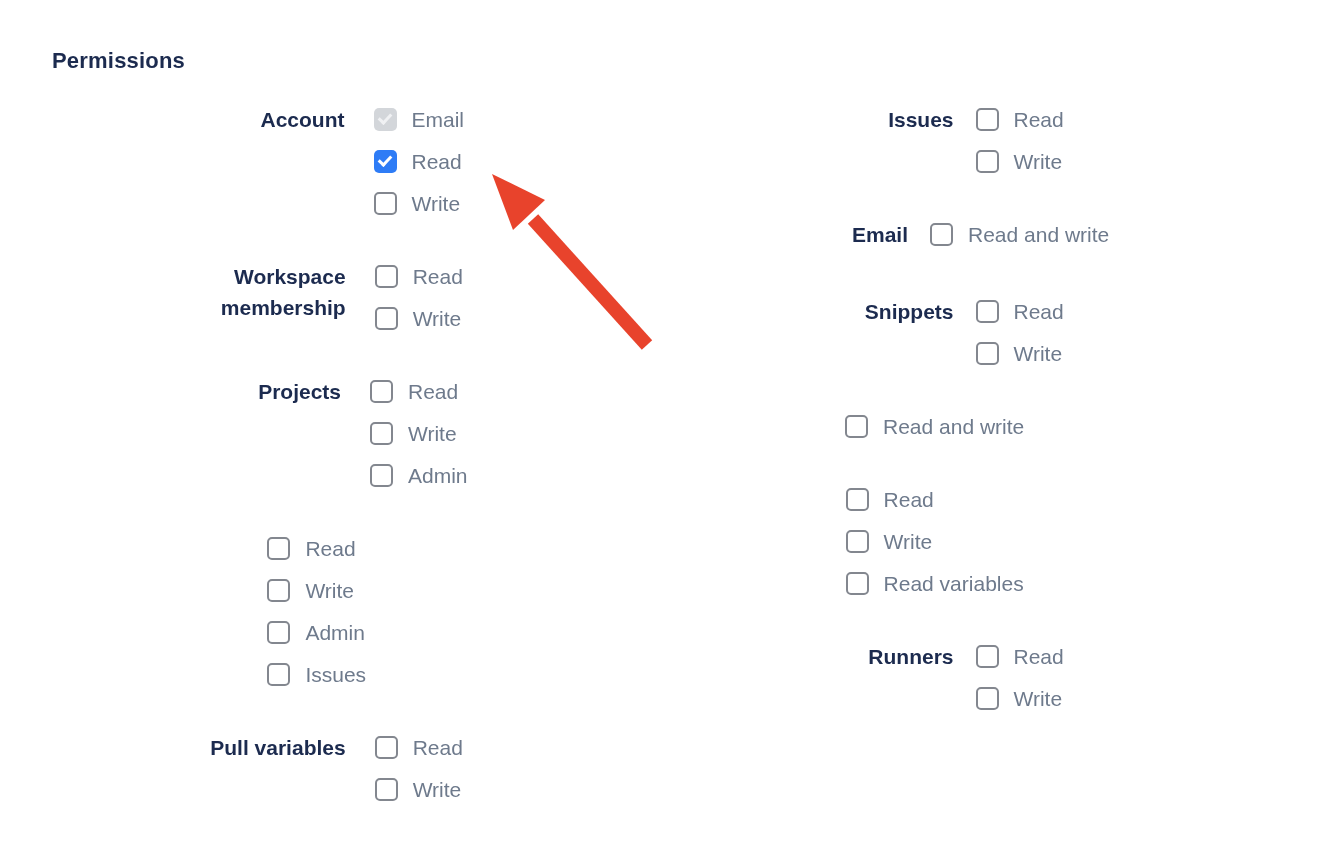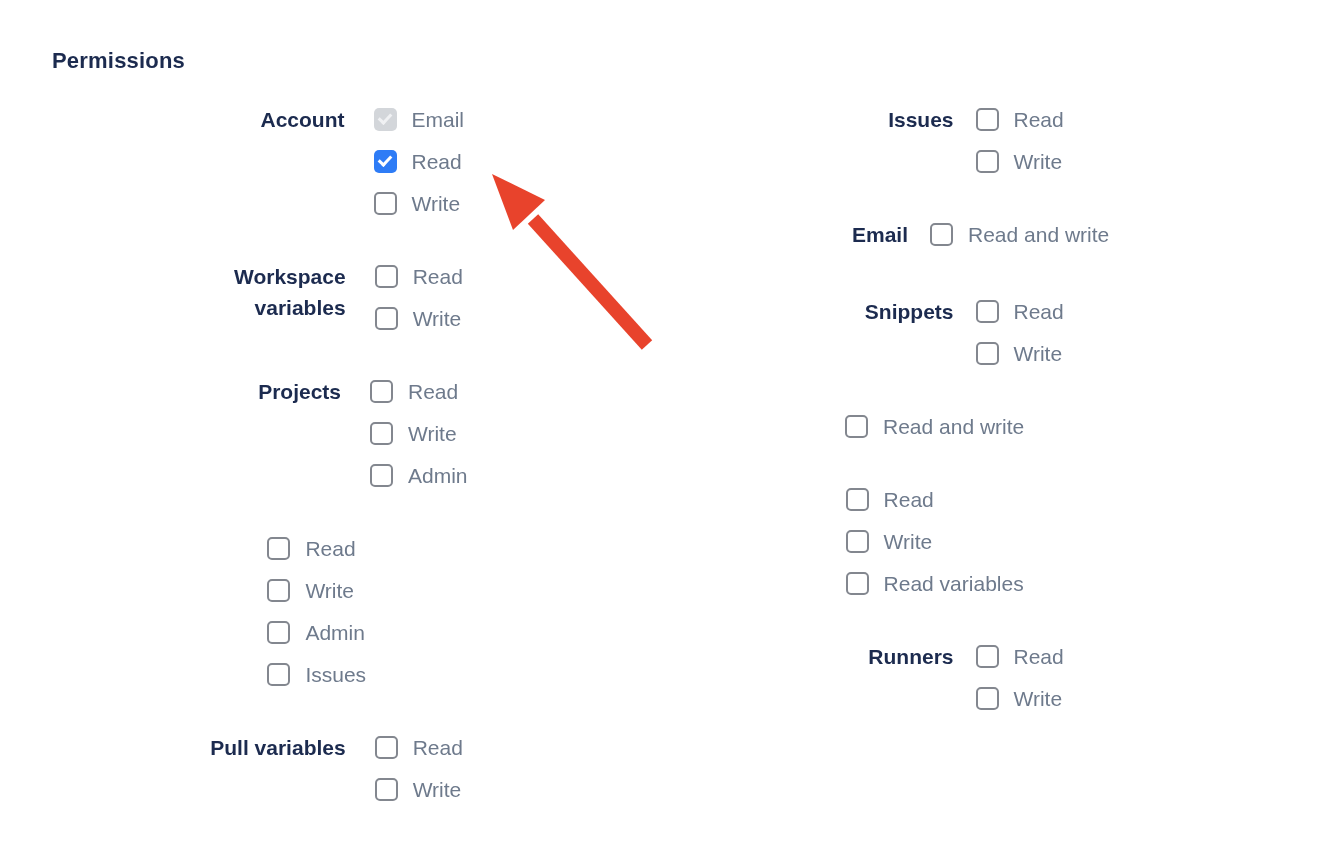--- a/index.html
+++ b/index.html
@@ -99,21 +99,21 @@
   <label class="option-row">
     <span class="checkbox unchecked" role="checkbox" aria-checked="false">
       
     </span>
     <span class="option-label">Write</span>
   </label>
 </div>
   </div>
 
   <div class="group">
-    <div class="group-label">Workspace variables</div>
+    <div class="group-label">Workspace membership</div>
     <div class="options">
   <label class="option-row">
     <span class="checkbox unchecked" role="checkbox" aria-checked="false">
       
     </span>
     <span class="option-label">Read</span>
   </label>
 
   <label class="option-row">
     <span class="checkbox unchecked" role="checkbox" aria-checked="false">

